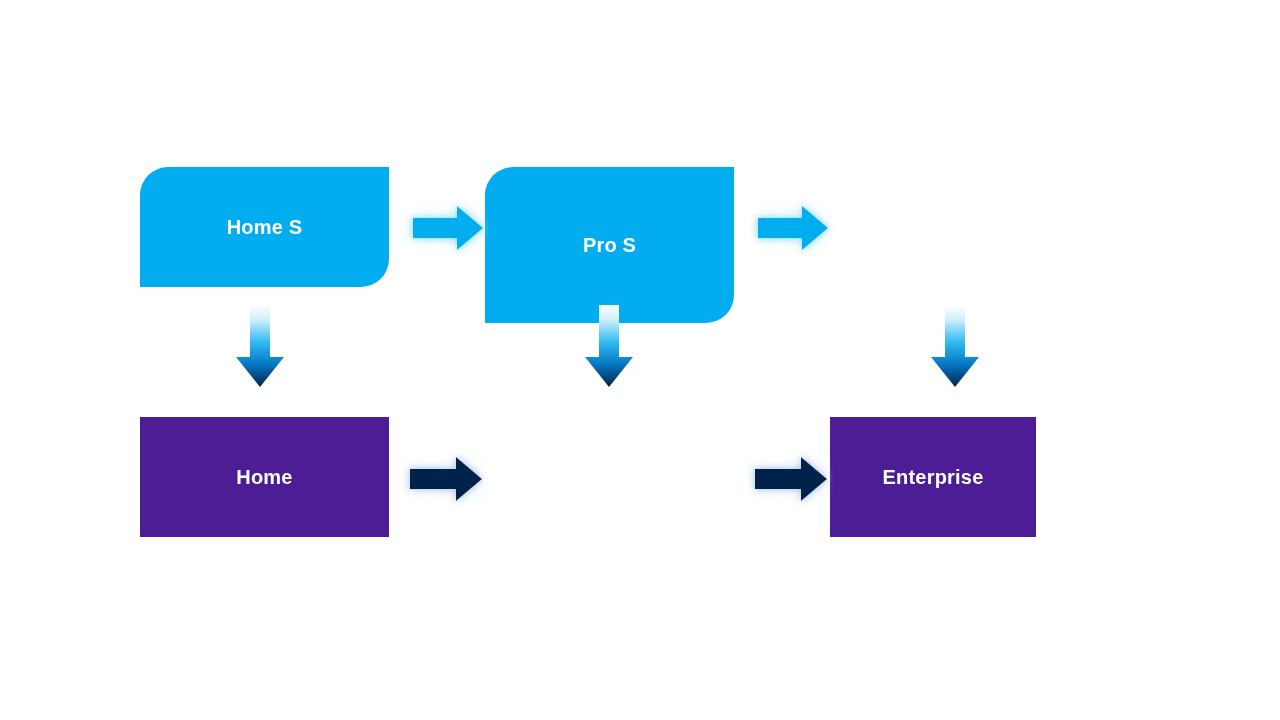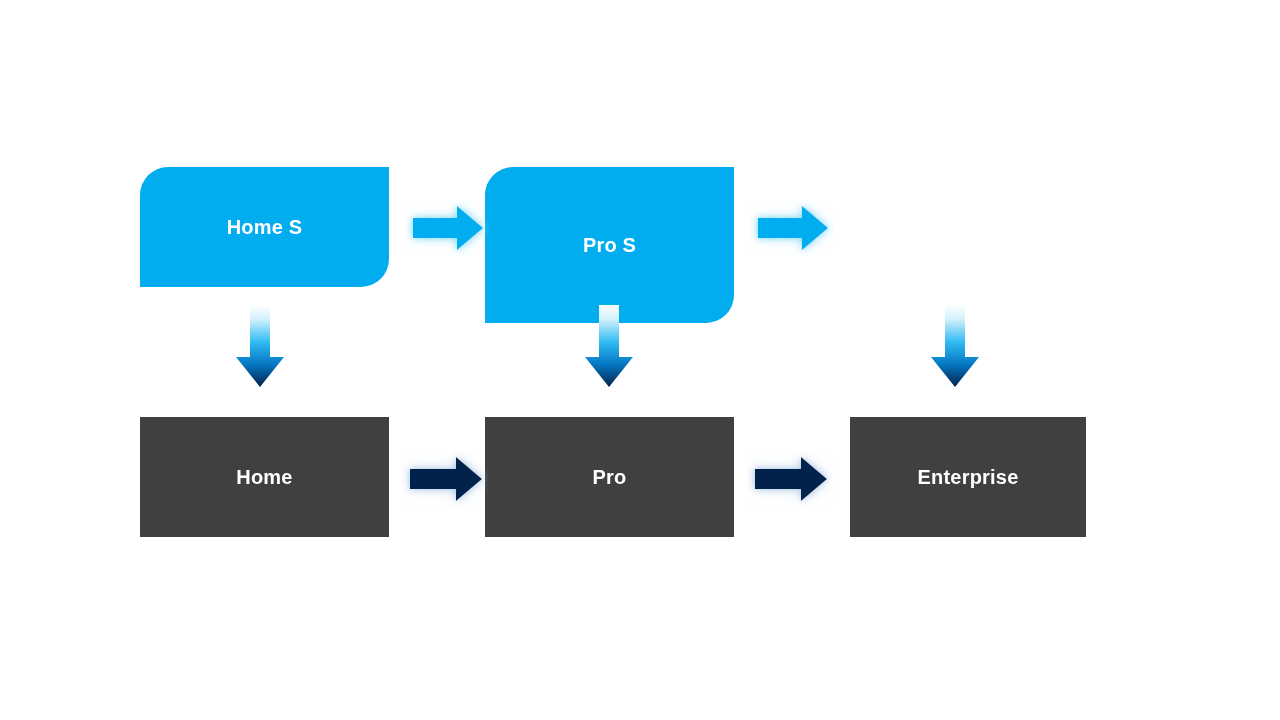--- a/index.html
+++ b/index.html
@@ -35,21 +35,21 @@
     letter-spacing: 0.2px;
     line-height: 1.2;
     text-align: right;
     user-select: none;
   }
   .node-service {
     background: #02ADEF;
     border-radius: 28px 0 28px 0;
   }
   .node-product {
-    background: #404040;
+    background: #4c1d95;
     border-radius: 0;
   }
   .node-label {
     display: block;
     padding: 0 10px;
   }
 
   
   .arrow {
     position: absolute;
@@ -120,25 +120,22 @@
   <div class="arrow" style="left:927px; top:305px;">
     <svg width="56" height="85" viewBox="0 0 56 85">
       <polygon points="18,0 38,0 38,52 52,52 28,82 4,52 18,52" fill="url(#downGrad)"></polygon>
     </svg>
   </div>
 
   <div class="node node-product" style="left:140px; top:417px; width:249px; height:120px;">
     <span class="node-label">Home</span>
   </div>
 
-  <div class="node node-product" style="left:485px; top:417px; width:249px; height:120px;">
-    <span class="node-label">Pro</span>
-  </div>
 
-  <div class="node node-product" style="left:830px; top:417px; width:236px; height:120px;margin-left:20px;">
+  <div class="node node-product" style="left:830px; top:417px; width:206px; height:120px;">
     <span class="node-label">Enterprise</span>
   </div>
 
   <div class="arrow" style="left:402px; top:451px;">
     <svg width="86" height="56" viewBox="0 0 86 56">
       <polygon points="8,18 54,18 54,6 80,28 54,50 54,38 8,38" fill="#05224C" filter="url(#glowNavy)"></polygon>
     </svg>
   </div>
 
   <div class="arrow" style="left:747px; top:451px;">

